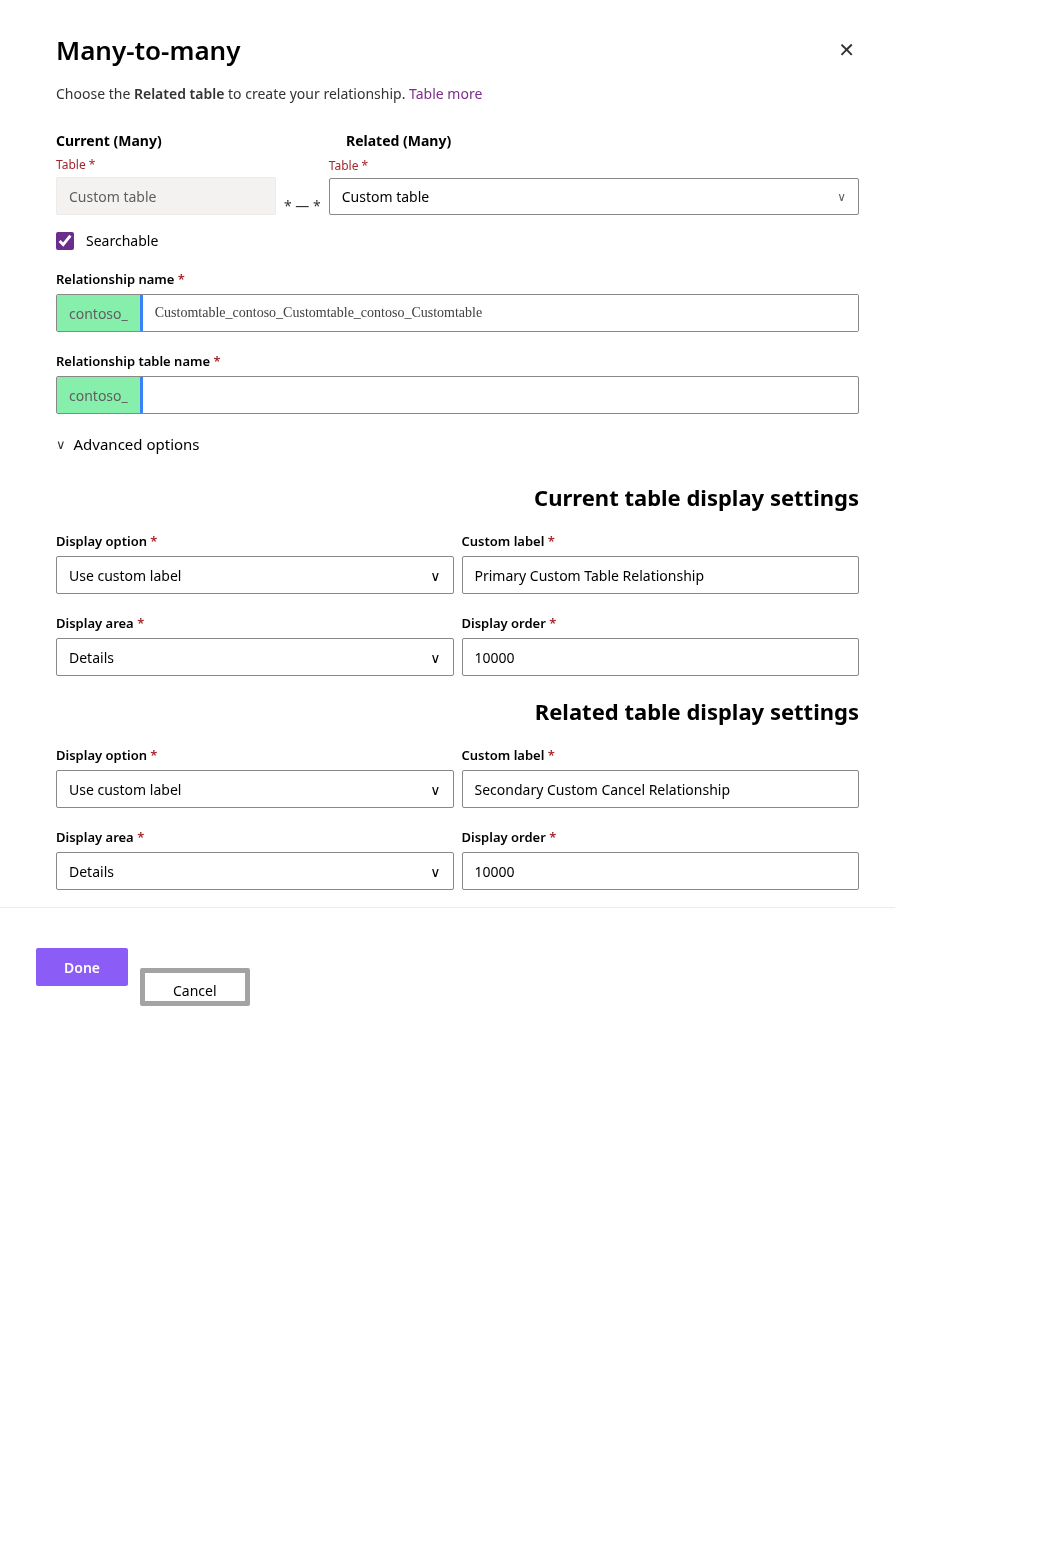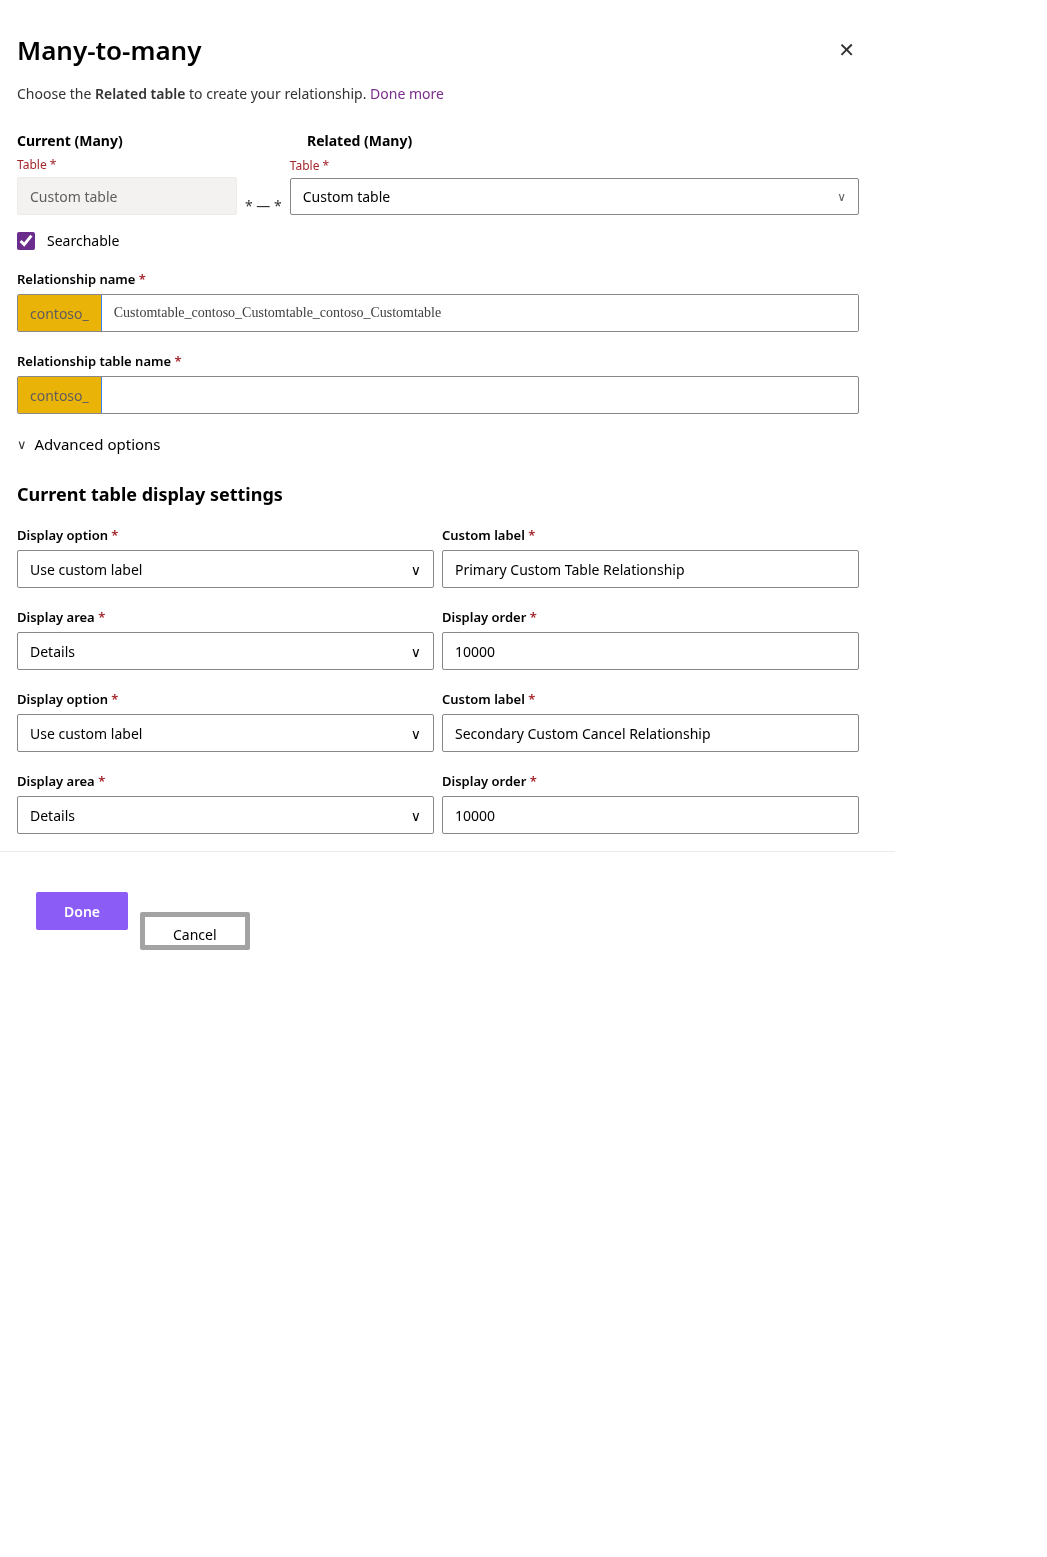--- a/index.html
+++ b/index.html
@@ -12,21 +12,21 @@
     body {
       background: #fff;
       width: 1047px;
       min-height: 1557px;
       position: relative;
     }
 
     .dialog {
       width: 895px;
       background: #fff;
-      padding: 32px 36px 36px 17px;
+      padding: 32px 36px 36px 56px;
       position: relative;
     }
 
     .dialog-header {
       display: flex;
       justify-content: space-between;
       align-items: flex-start;
       margin-bottom: 16px;
     }
 
@@ -163,22 +163,22 @@
 
     .input-with-prefix {
       display: flex;
       border: 1px solid #8a8886;
       border-radius: 2px;
       overflow: hidden;
       height: 38px;
     }
 
     .input-prefix {
-      background: #eab308;
-      border-right: 1px solid #3b82f6;
+      background: #86efac;
+      border-right: 3px solid #3b82f6;
       padding: 8px 12px;
       font-size: 14px;
       color: #605e5c;
       white-space: nowrap;
       display: flex;
       align-items: center;
     }
 
     .input-value {
       padding: 8px 12px;
@@ -200,24 +200,25 @@
       font-size: 15px;
       color: #000;
     }
 
     .chevron-icon {
       font-size: 13px;
       color: #333;
     }
 
     .section-title {
-      font-size: 18px;
+      font-size: 22px;
       font-weight: 700;
       color: #000;
       margin-bottom: 20px;
+      text-align: right;
     }
 
     .two-col-row {
       display: flex;
       gap: 8px;
       margin-bottom: 20px;
     }
 
     .two-col-row .col {
       flex: 1;
@@ -317,21 +318,21 @@
 <body>
 
 <div class="dialog">
 
   <div class="dialog-header">
     <h1 class="dialog-title">Many-to-many</h1>
     <button class="close-btn">✕</button>
   </div>
 
   <p class="dialog-subtitle">
-    <span>Choose the </span><strong>Related table</strong><span> to create your relationship. </span><a href="#">Done more</a>
+    <span>Choose the </span><strong>Related table</strong><span> to create your relationship. </span><a href="#">Table more</a>
   </p>
 
   <div class="columns-header">
     <div class="col-label col-label-current">Current (Many)</div>
     <div class="col-label col-label-related">Related (Many)</div>
   </div>
 
   <div class="table-fields-wrapper">
     <div class="field-with-label">
       <div class="sublabel sublabel-red">
@@ -418,20 +419,21 @@
       <div class="col">
         <div class="field-label">
           <span>Display order</span> <span class="required-star">*</span>
         </div>
         <div class="text-input-field">10000</div>
       </div>
     </div>
   </div>
 
   <div>
+    <div class="section-title">Related table display settings</div>
 
     <div class="two-col-row">
       <div class="col">
         <div class="field-label">
           <span>Display option</span> <span class="required-star">*</span>
         </div>
         <div class="select-dropdown">
           <span>Use custom label</span>
           <span>∨</span>
         </div>

